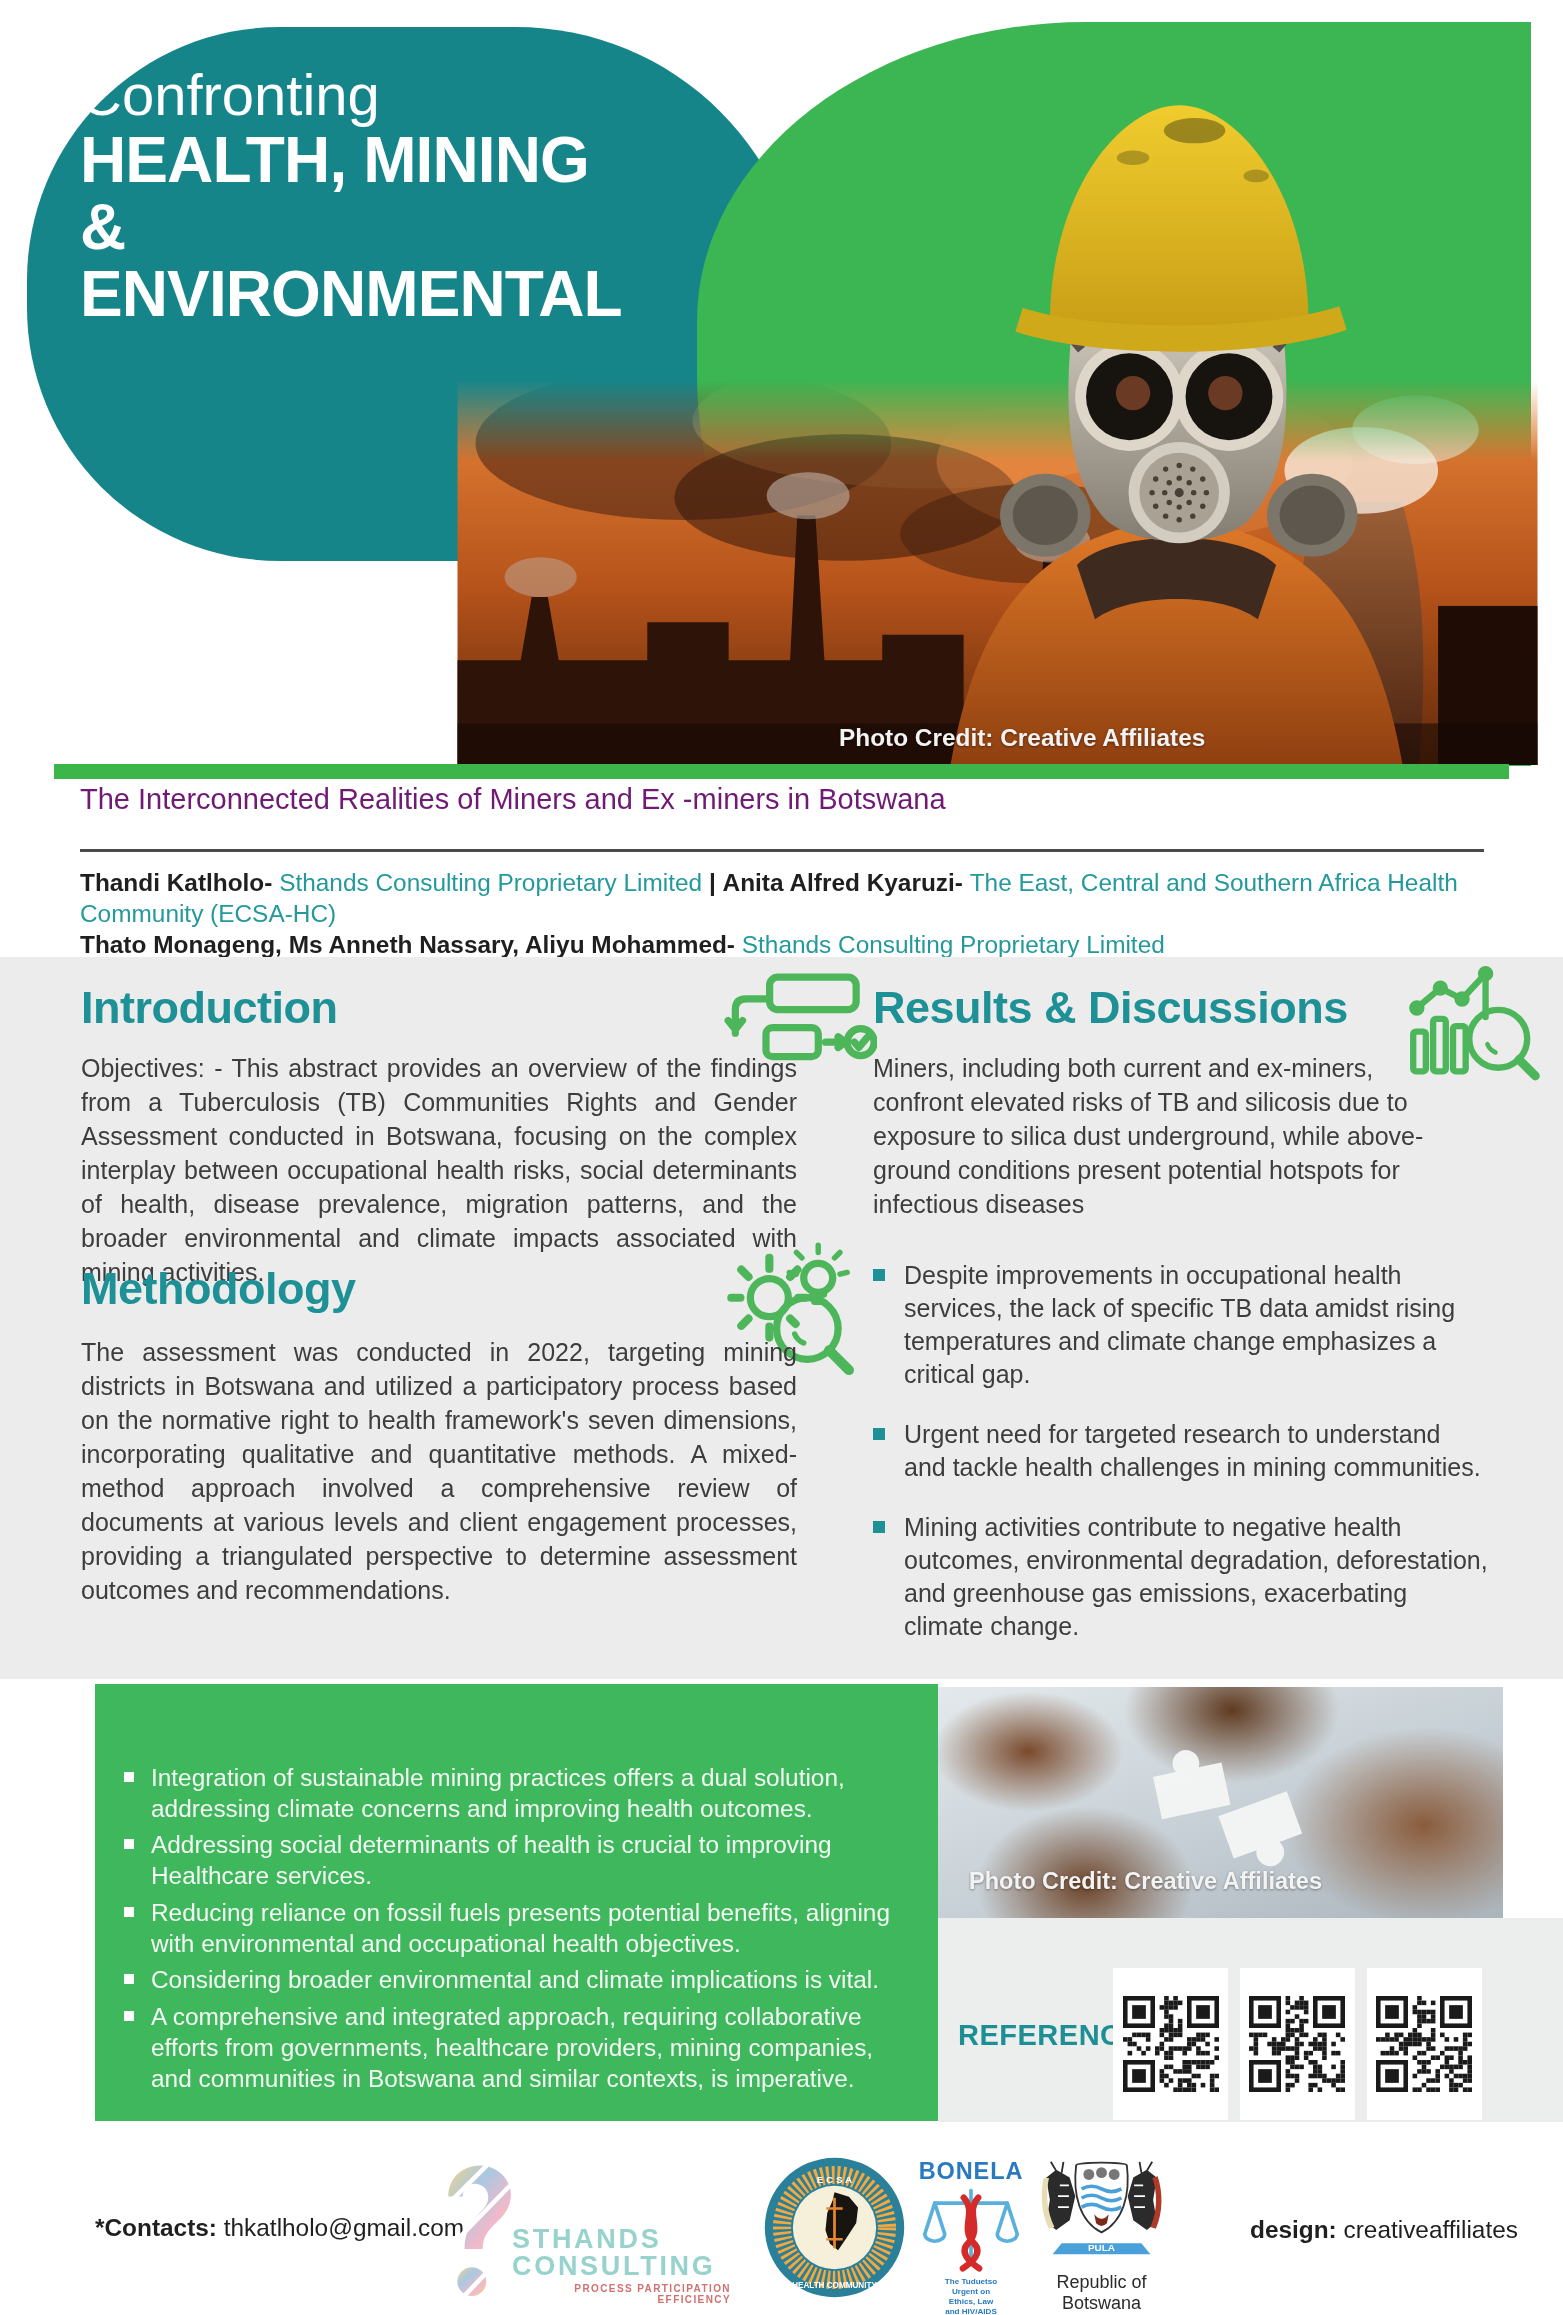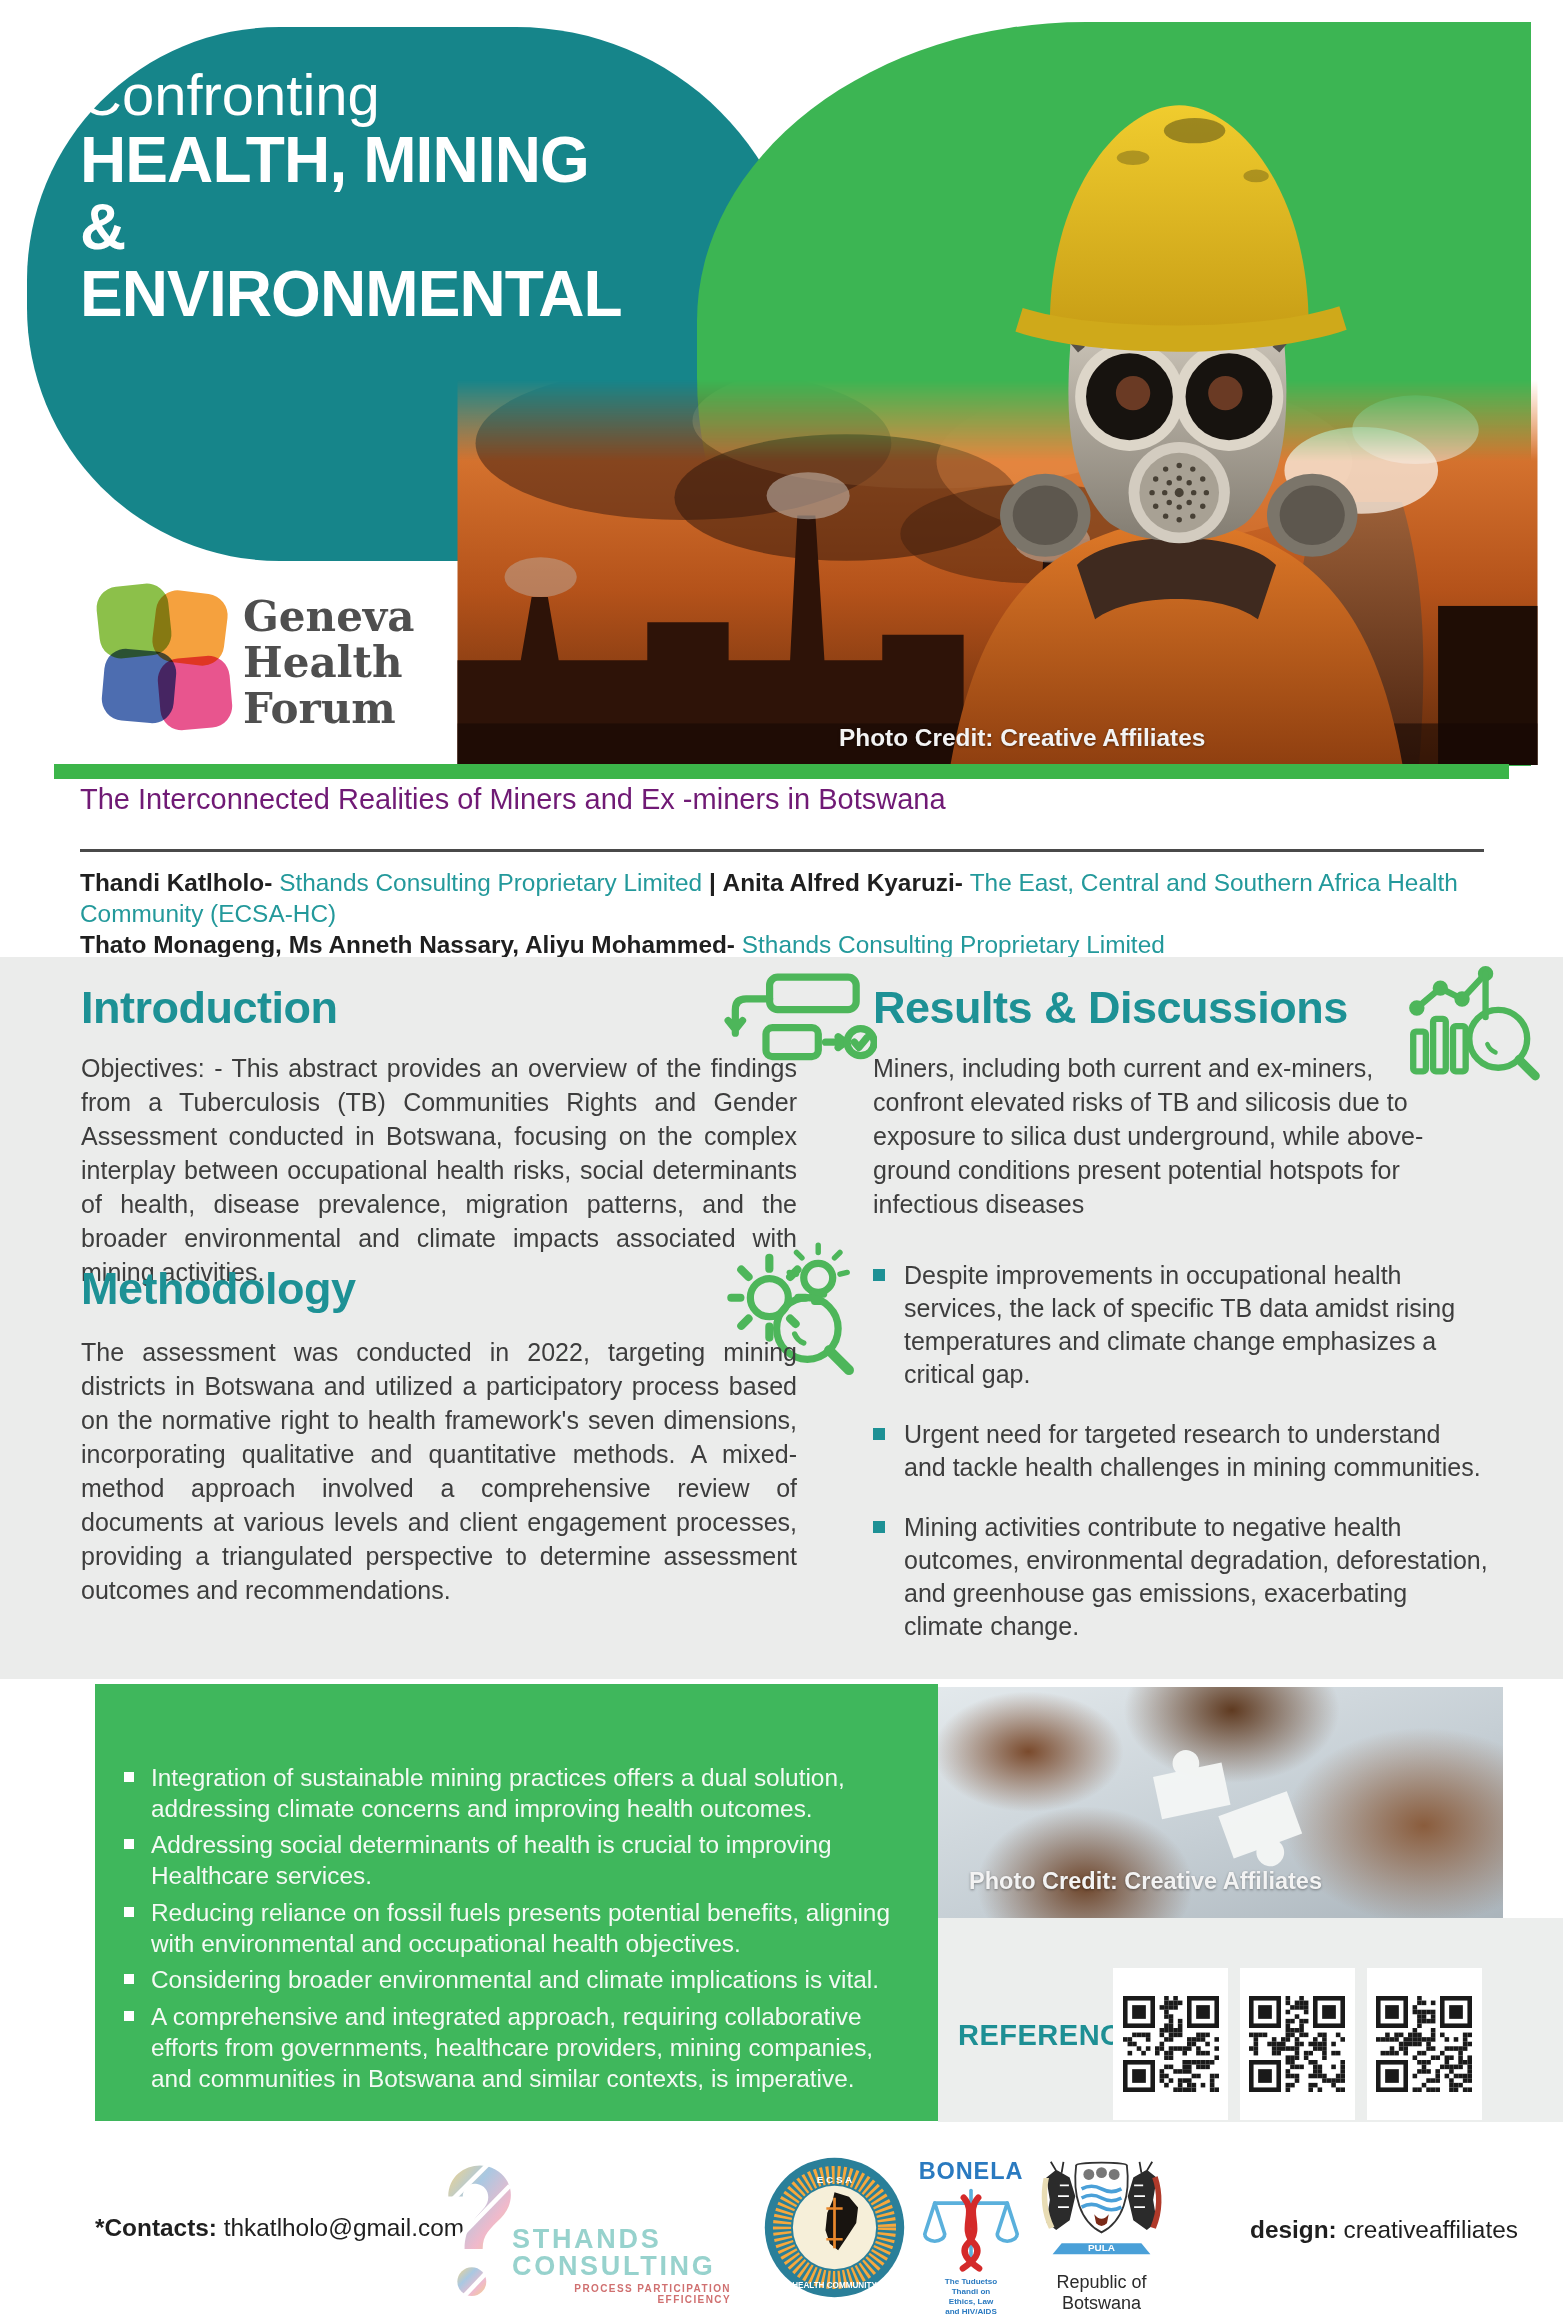--- a/index.html
+++ b/index.html
@@ -202,31 +202,20 @@
     </g>
     <path d="M170,335 C170,185 250,92 313,92 C376,92 456,185 456,335 L456,348 L170,348 Z" fill="url(#hg)"></path>
     <path d="M132,342 C222,372 406,372 498,340 L490,314 C406,342 222,342 140,316 Z" fill="#cfa91a"></path>
     <ellipse cx="330" cy="120" rx="34" ry="14" fill="rgba(90,80,20,.55)"></ellipse>
     <ellipse cx="262" cy="150" rx="18" ry="8" fill="rgba(90,80,20,.4)"></ellipse>
     <ellipse cx="398" cy="170" rx="14" ry="7" fill="rgba(90,80,20,.4)"></ellipse>
   </svg>
 
   <div class="abs header-credit">Photo Credit: Creative Affiliates</div>
 
-  <div class="abs ghf">
-    <div class="petal" style="left:11px;top:3.6px;background:#8cc04a;transform:rotate(-6deg);"></div>
-    <div class="petal" style="left:67px;top:11px;background:#f5a13e;transform:rotate(7deg);"></div>
-    <div class="petal" style="left:16.3px;top:69px;background:#4d6db0;transform:rotate(5deg);"></div>
-    <div class="petal" style="left:72px;top:76px;background:#e8558e;transform:rotate(-5deg);"></div>
-    <div class="ghf-text">
-      <div>Geneva</div>
-      <div>Health</div>
-      <div>Forum</div>
-    </div>
-  </div>
 
   <div class="abs green-bar"></div>
 
   <div class="abs subtitle">The Interconnected Realities of Miners and Ex -miners in Botswana</div>
   <div class="abs authors-rule"></div>
   <div class="abs authors">
     <div>
       <span class="an">Thandi Katlholo-</span>
       <span class="aa">Sthands Consulting Proprietary Limited</span>
       <span class="an">|</span>
@@ -778,21 +767,21 @@
     <svg width="100" height="87" viewBox="0 0 110 96" fill="none" stroke="#5ab0dc" stroke-width="4" stroke-linecap="round">
       <path d="M55,6 v76"></path>
       <path d="M15,20 h80"></path>
       <path d="M15,20 l-11,34 M15,20 l11,34 M4,54 a11,8 0 0 0 22,0"></path>
       <path d="M95,20 l-11,34 M95,20 l11,34 M84,54 a11,8 0 0 0 22,0"></path>
       <path d="M47,14 C62,30 42,48 58,64 C70,76 52,88 46,92" stroke="#d42a2a" stroke-width="7"></path>
       <path d="M63,14 C48,30 68,48 52,64 C40,76 58,88 64,92" stroke="#d42a2a" stroke-width="7"></path>
     </svg>
     <div class="bonela-tag">
       <div>The Tuduetso</div>
-      <div>Thandi on</div>
+      <div>Urgent on</div>
       <div>Ethics, Law</div>
       <div>and HIV/AIDS</div>
     </div>
   </div>
 
   <div class="abs botarms">
     <svg width="163" height="109" viewBox="0 0 180 120">
       <path d="M62,8 C62,4 118,4 118,8 C122,40 114,70 90,82 C66,70 58,40 62,8 Z" fill="#ffffff" stroke="#333" stroke-width="2"></path>
       <g stroke="#4aa0d8" stroke-width="4" fill="none">
         <path d="M68,34 q11,-6 22,0 t22,0"></path>

